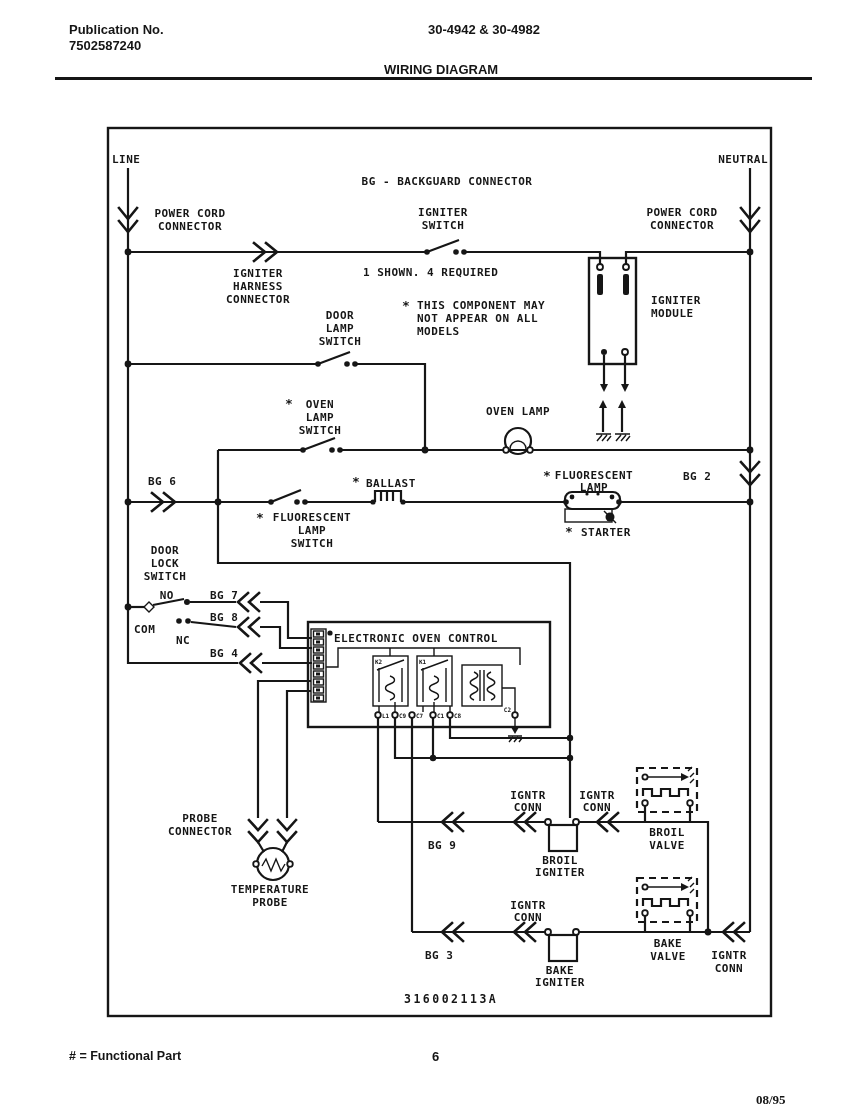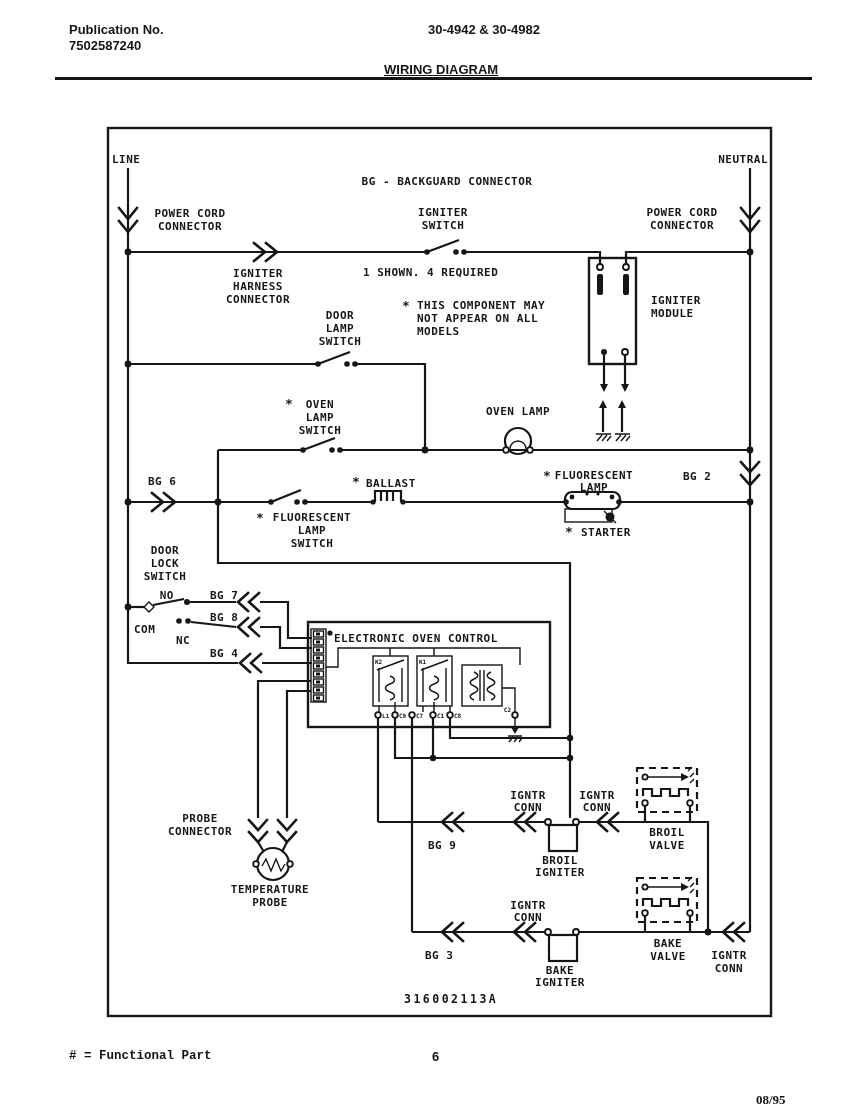--- a/index.html
+++ b/index.html
@@ -23,24 +23,24 @@
   .blk{fill:#161616;stroke:none;}
 </style>
 </head>
 <body>
 
 <div id="page">
 
   <div class="hdr" style="left:57px;top:22px;">Publication No.</div>
   <div class="hdr" style="left:57px;top:38px;">7502587240</div>
   <div class="hdr" style="left:368px;top:22px;margin-left:48px;">30-4942 &amp; 30-4982</div>
-  <div class="hdr" style="left:372px;top:62px;text-decoration:underline;">WIRING DIAGRAM</div>
+  <div class="hdr" style="left:372px;top:62px;">WIRING DIAGRAM</div>
   <div class="rule" style="left:55px;top:77px;width:757px;height:3px;"></div>
 
-  <div class="hdr" style="left:57px;top:1049px;font-size:12.5px;font-family:Liberation Mono, monospace;"># = Functional Part</div>
+  <div class="hdr" style="left:57px;top:1049px;font-size:12.5px;"># = Functional Part</div>
   <div class="hdr" style="left:57px;top:1109px;font-size:10px;text-align:center;">* = Non-Illustrated Part</div>
   <div class="hdr" style="left:420px;top:1049px;">6</div>
   <div class="hdr" style="left:744px;top:1092px;font-family:Liberation Serif, serif;">08/95</div>
 
   <svg width="864" height="1104" viewBox="0 0 864 1104" style="position:absolute;left:0;top:0;">
     <defs>
       <pattern id="hatch" width="7" height="7" patternUnits="userSpaceOnUse" patternTransform="rotate(45)">
         <rect width="7" height="7" fill="#ffffff"></rect>
         <line x1="0" y1="0" x2="0" y2="7" stroke="#161616" stroke-width="3"></line>
       </pattern>

